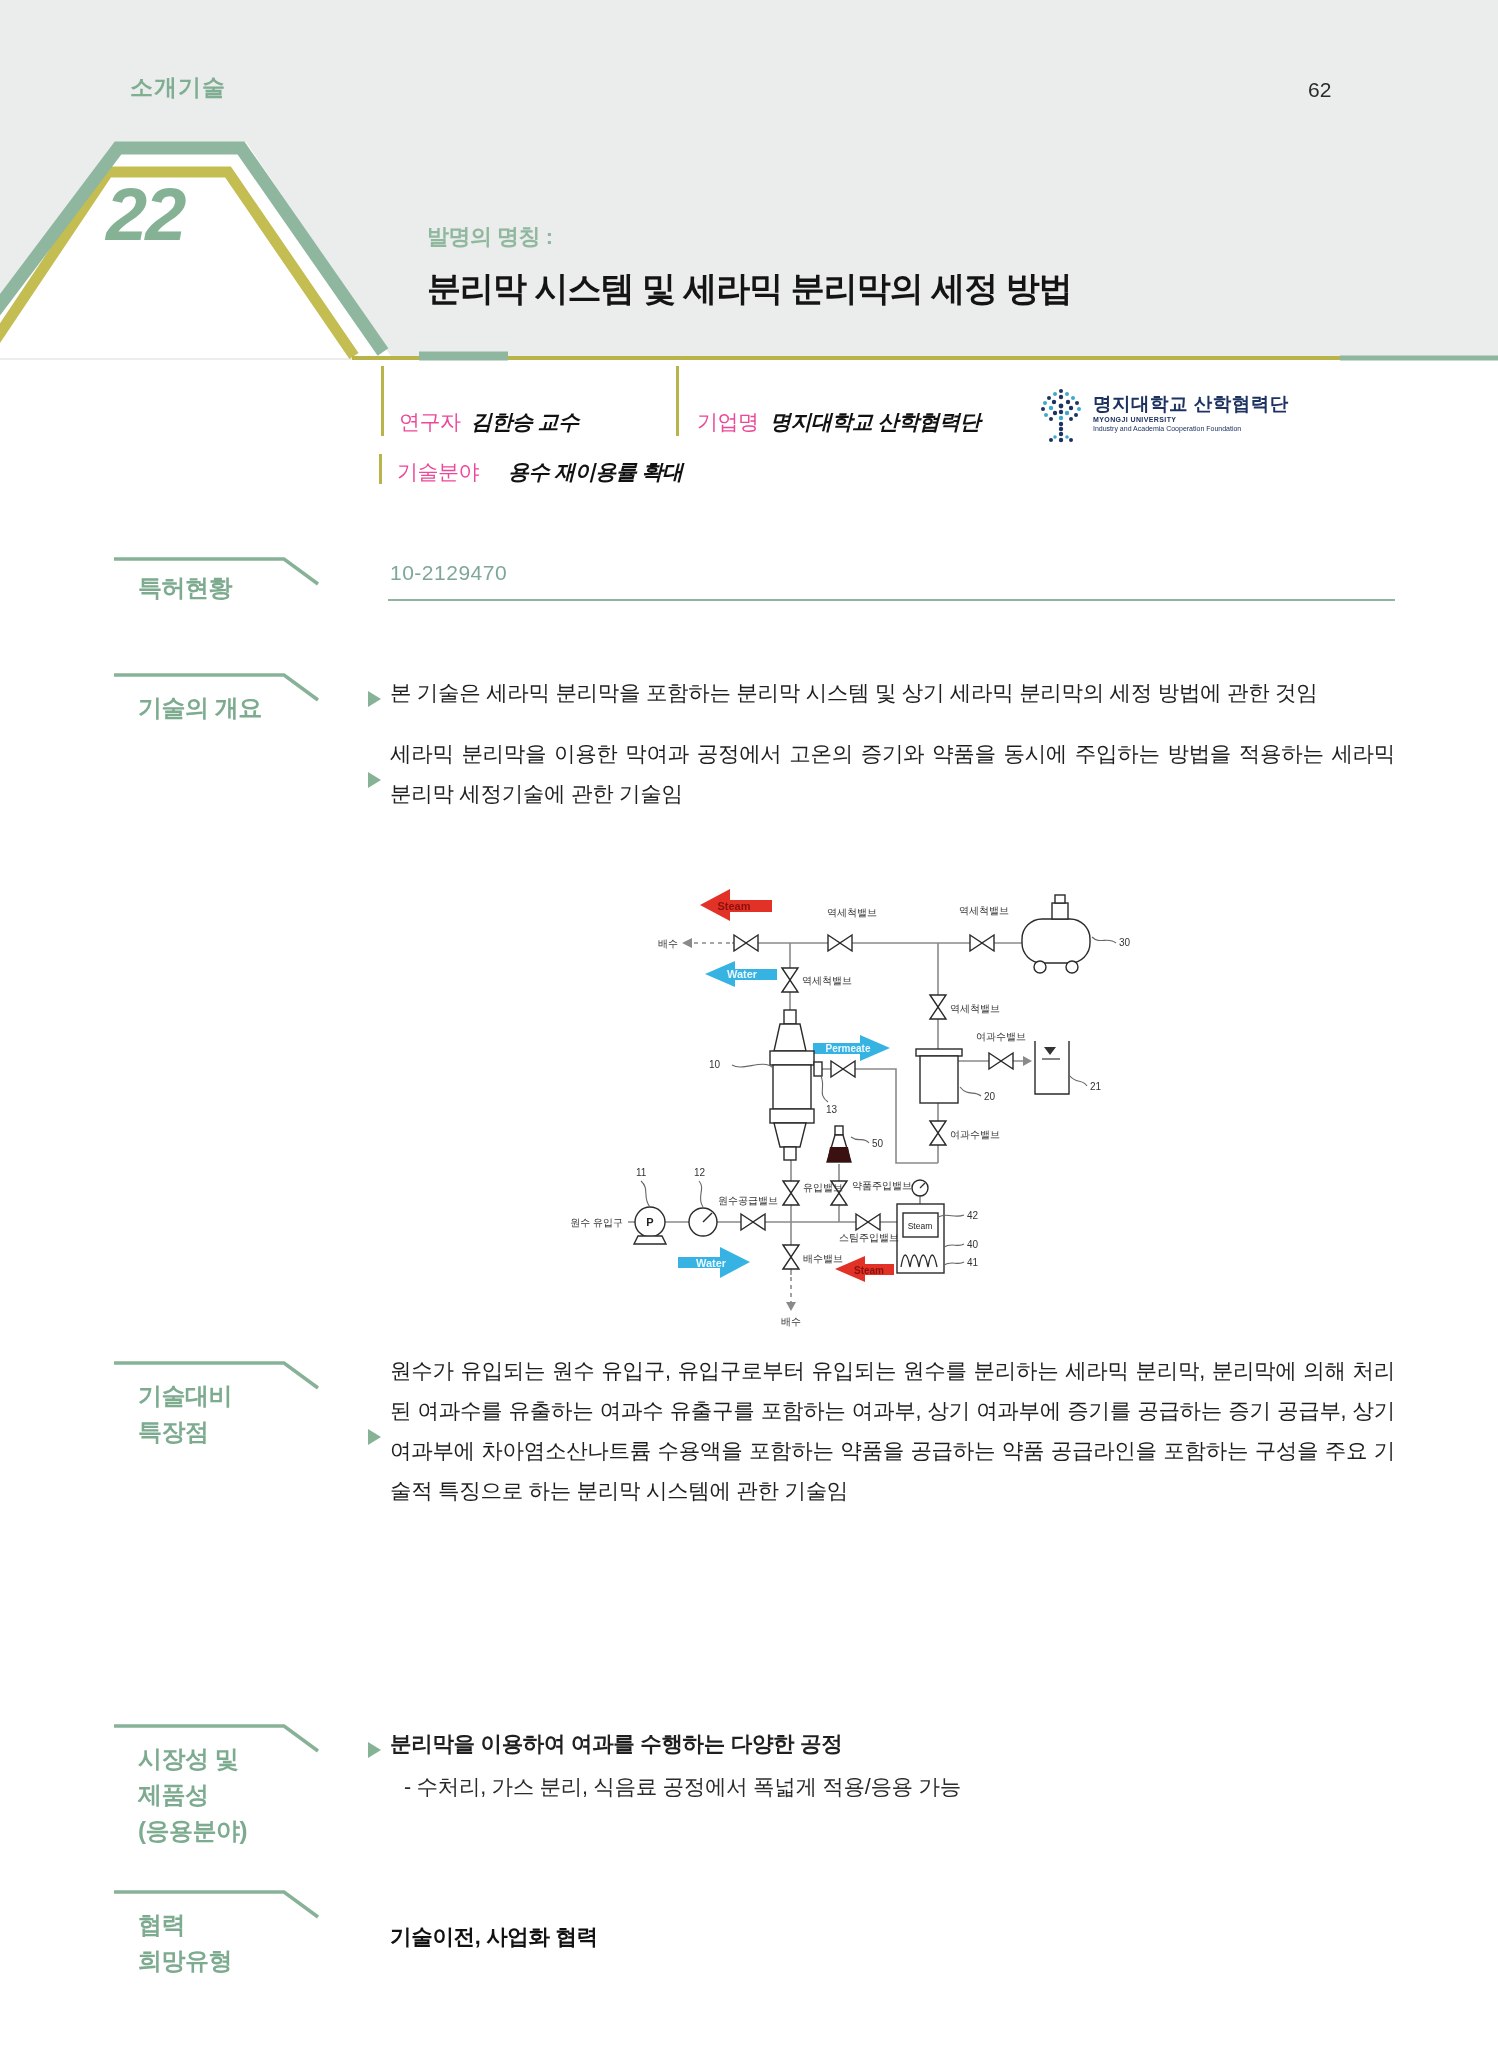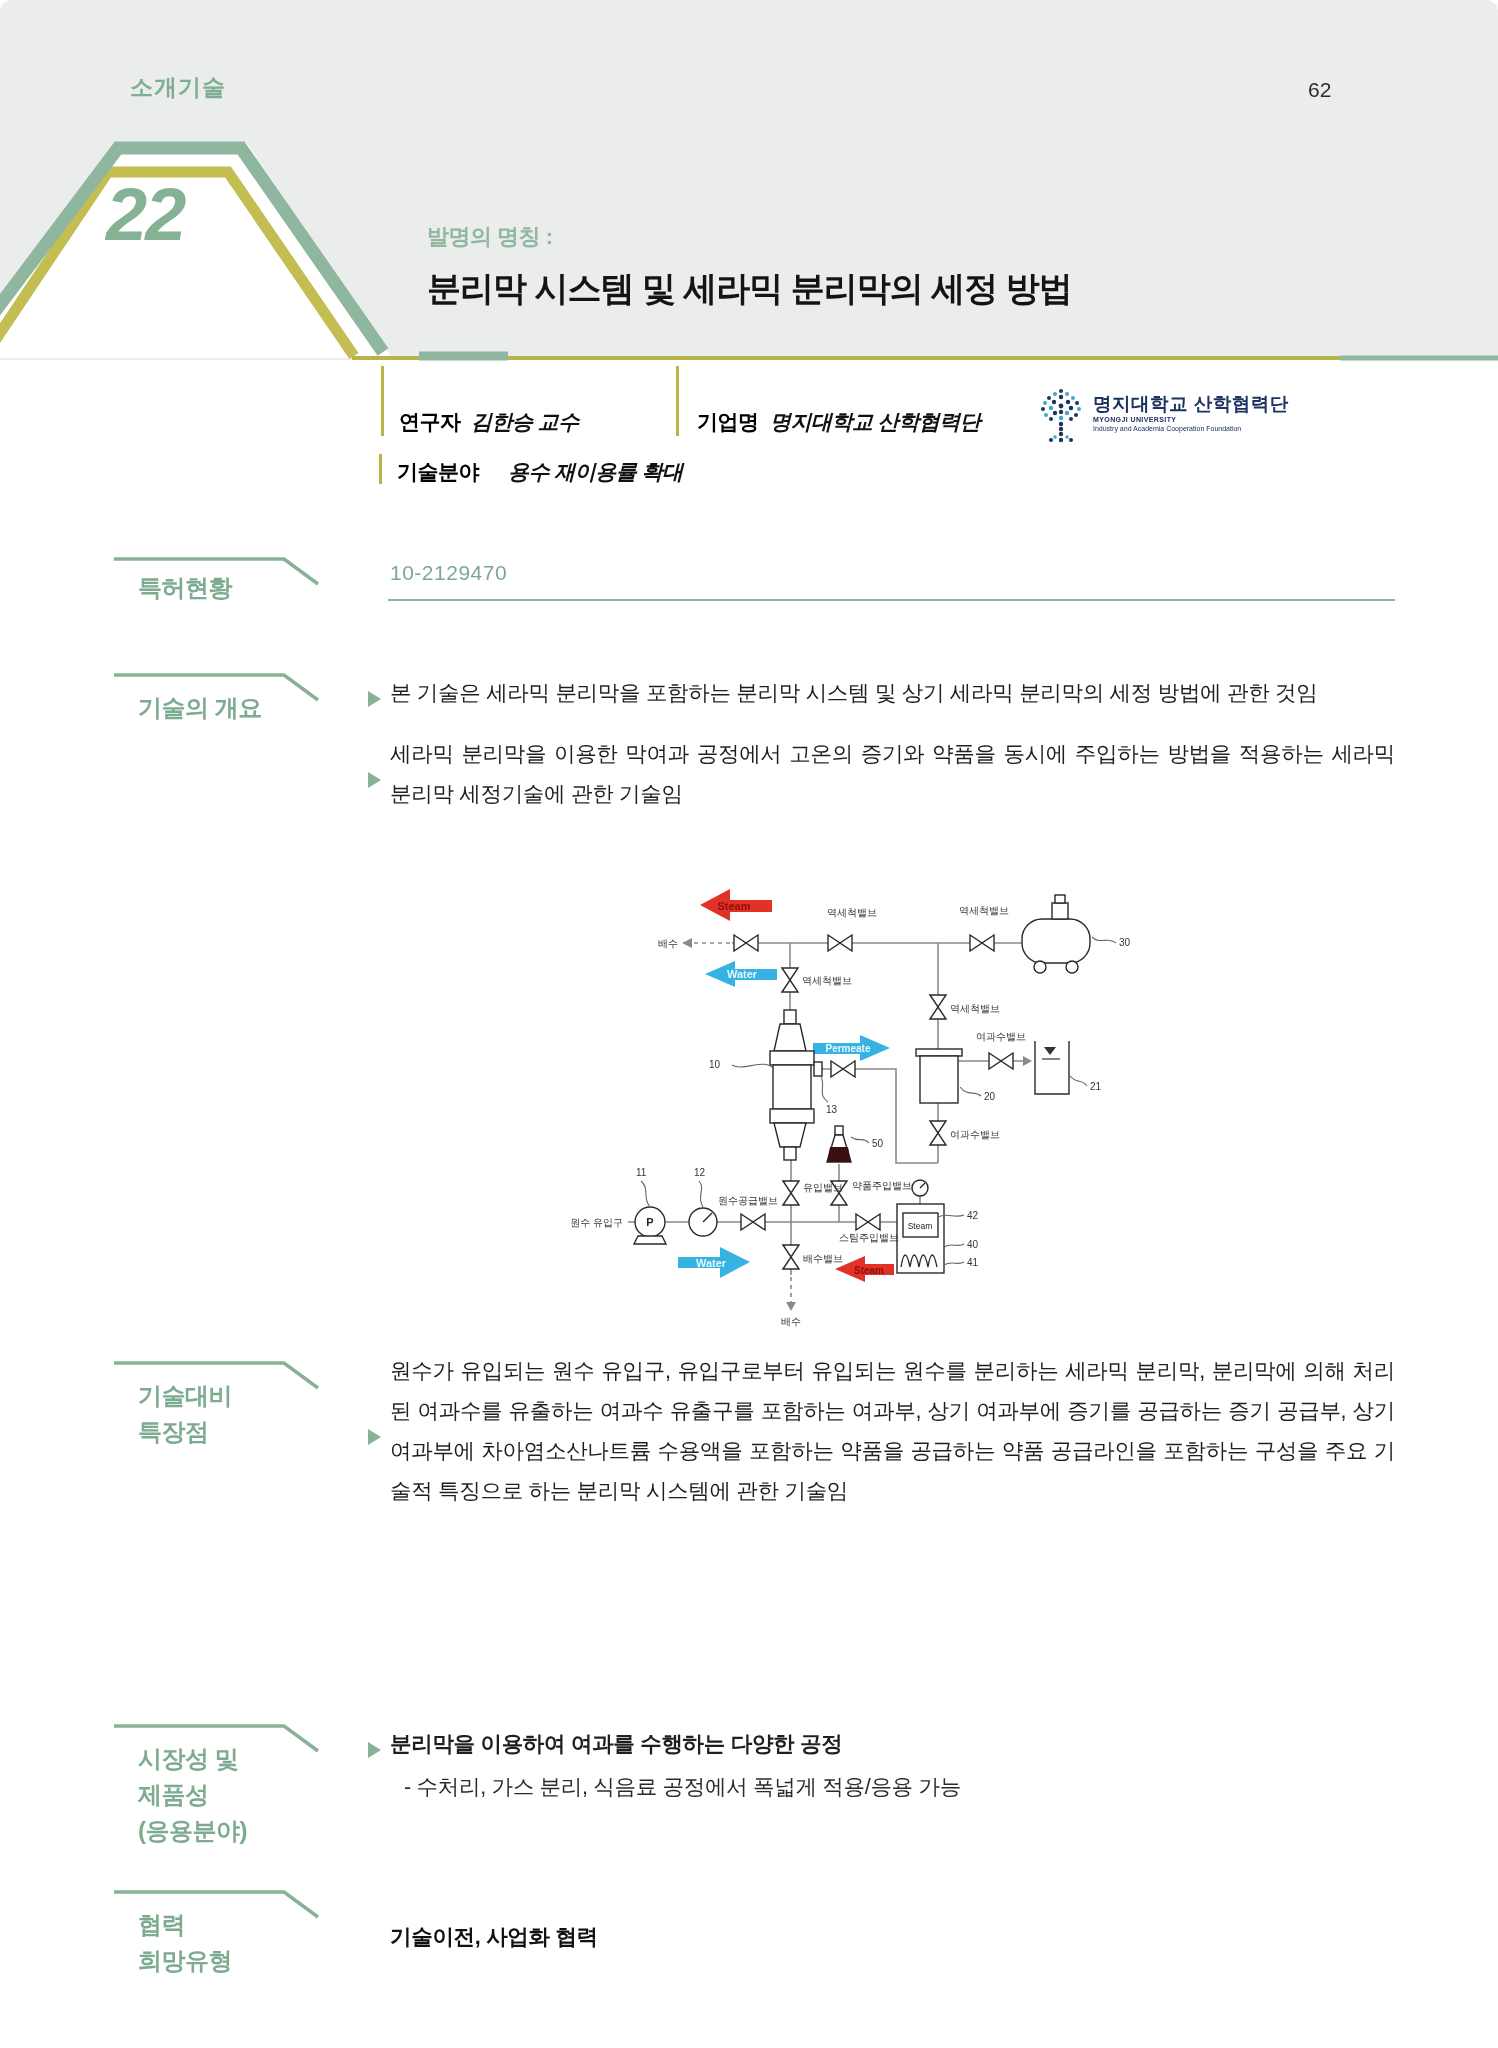--- a/index.html
+++ b/index.html
@@ -1,30 +1,30 @@
 <!DOCTYPE html>
 <html><head>
 <meta charset="utf-8">
 <style>
   html,body{margin:0;padding:0;background:#fff;}
   .page{position:relative;width:1498px;height:2048px;background:#ffffff;overflow:hidden;
-        font-family:"Liberation Sans","DejaVu Sans",sans-serif;color:#222;border-radius:12px;}
+        font-family:"Liberation Sans","DejaVu Sans",sans-serif;color:#222;}
   
   .hdr-svg{position:absolute;left:0;top:0;}
   .kicker{position:absolute;left:130px;top:72px;font-size:23px;font-weight:700;color:#7fae92;letter-spacing:1px;}
   .pageno{position:absolute;left:1308px;top:78px;font-size:21px;color:#2b2b2b;}
   .bignum{position:absolute;left:106px;top:178px;font-size:74px;font-weight:800;color:#85b295;line-height:1;letter-spacing:-2px;font-style:italic;}
   .inv-label{position:absolute;left:427px;top:222px;font-size:22px;font-weight:700;color:#8fb89e;letter-spacing:-0.5px;}
   .inv-title{position:absolute;left:427px;top:266px;font-size:34px;font-weight:800;color:#141414;letter-spacing:-1px;}
   
   .vdiv{position:absolute;width:3px;background:#b9b44a;}
   .d1{left:381px;top:366px;height:70px;}
   .d2{left:676px;top:366px;height:70px;}
   .d3{left:379px;top:454px;height:30px;}
-  .mlabel{position:absolute;font-size:21px;font-weight:700;color:#000000;letter-spacing:-0.5px;}
+  .mlabel{position:absolute;font-size:21px;font-weight:400;color:#ec4899;letter-spacing:-0.5px;}
   .mvalue{position:absolute;font-size:21px;font-weight:700;color:#111;letter-spacing:-0.5px;font-style:italic;}
   .logo{position:absolute;left:1038px;top:386px;display:flex;align-items:flex-start;gap:9px;}
   .logo-col{display:flex;flex-direction:column;line-height:1.05;padding-top:8px;}
   .logo-ko{font-size:18.5px;font-weight:800;color:#1d3260;letter-spacing:0.5px;}
   .logo-en1{font-size:7px;font-weight:700;color:#1d3260;margin-top:3px;letter-spacing:0.4px;}
   .logo-en2{font-size:7px;color:#1d3260;margin-top:1px;}
   
   .bracket{position:absolute;}
   .sec-title{position:absolute;font-size:24px;font-weight:700;color:#7dab8f;letter-spacing:-0.5px;line-height:36px;}
   .pat-num{position:absolute;left:390px;top:561px;font-size:21px;color:#7fa795;letter-spacing:0.5px;}

